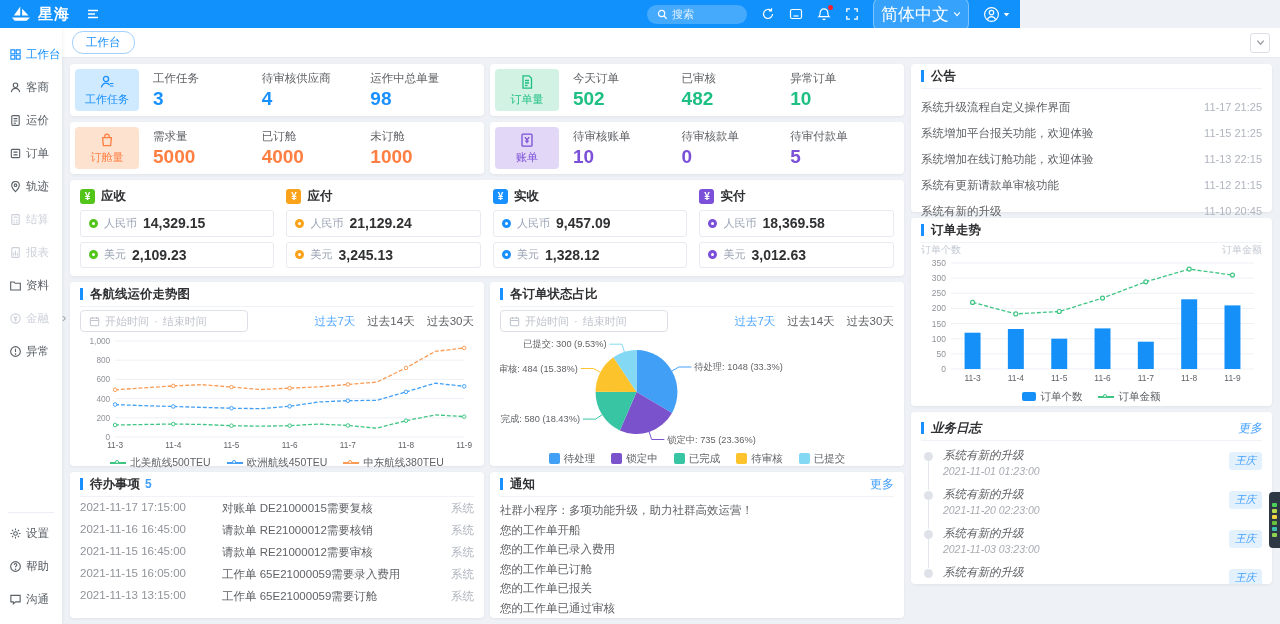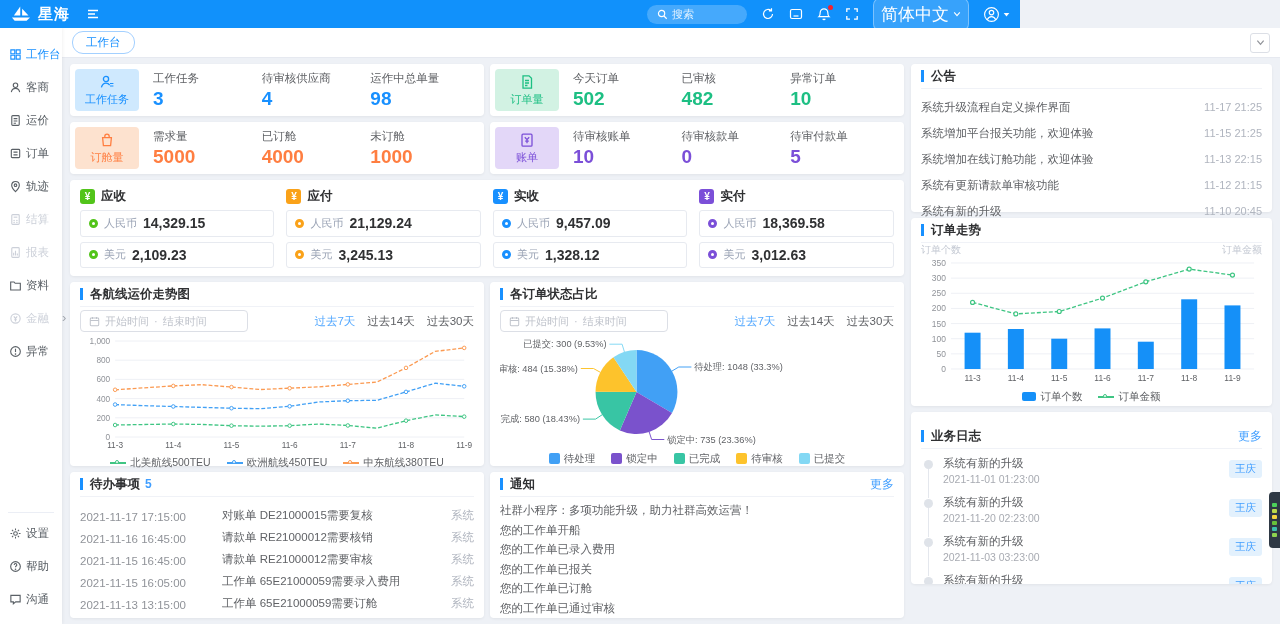--- a/index.html
+++ b/index.html
@@ -80,34 +80,34 @@
   .filter.active { color:#53a8ff; }
   .legend-row { display:flex; justify-content:center; gap:16px; font-size:10.5px; color:#606266; height:15px; align-items:center; }
   .lg-line { display:inline-block; width:16px; height:0; border-top:2px solid; position:relative; }
   .lg-line i { position:absolute; left:5px; top:-4px; width:4px; height:4px; border-radius:50%; background:#fff; border:1.5px solid; border-color:inherit; }
   .lg-sq { display:inline-block; width:11px; height:11px; border-radius:2px; }
   .lg-bar { display:inline-block; width:14px; height:9px; border-radius:2px; background:#1590f8; }
   .legend-item { display:flex; align-items:center; gap:4px; }
 
   
   .list-card { flex:1; padding:0 10px; height:146px; }
-  .todo-row { display:flex; font-size:11.5px; height:22px; align-items:flex-end; }
+  .todo-row { display:flex; font-size:11.5px; height:22px; align-items:flex-start; }
   .todo-time { width:128px; color:#909399; }
   .todo-text { flex:1; color:#606266; padding-left:14px; }
   .todo-src { color:#b0b5bf; }
   .notice-row { font-size:11.5px; color:#606266; height:19.5px; display:flex; align-items:center; }
 
   
   .ann-card { height:148px; padding:0 10px; }
   .ann-row { display:flex; font-size:11.5px; height:26px; align-items:center; }
   .ann-text { flex:1; color:#606266; }
   .ann-date { color:#b0b5bf; font-size:11px; }
   .trend-card { height:188px; padding:0 10px; }
   .axis-caption-row { display:flex; justify-content:space-between; font-size:10px; color:#c3c8d2; height:14px; align-items:center; }
-  .log-card { height:172px; padding:12px 10px; overflow:hidden; }
+  .log-card { height:172px; padding:4px 10px; overflow:hidden;font-style:italic; }
   .tl-item { display:flex; position:relative; padding:5px 0 5px 22px; }
   .tl-item:before { content:""; position:absolute; left:7px; top:14px; bottom:-8px; width:1px; background:#e4e7ed; }
   .tl-item:last-child:before { display:none; }
   .tl-dot { position:absolute; left:3px; top:9px; width:9px; height:9px; border-radius:50%; background:#dfe3e9; }
   .tl-body { flex:1; }
   .tl-text { font-size:11.5px; color:#606266; }
   .tl-time { font-size:10.5px; color:#a8abb2; margin-top:2px; }
   .tl-badge { align-self:flex-start; margin-top:4px; background:#e3f1fd; color:#409eff; font-size:10.5px; border-radius:3px; padding:2px 6px; }
 
   
@@ -683,22 +683,22 @@
 
         <div class="card list-card">
           <div class="card-title-row">
             <span class="card-title">通知</span>
             <span class="more-link">更多</span>
           </div>
           <div style="padding-top:4px">
             <div class="notice-row">社群小程序：多项功能升级，助力社群高效运营！</div>
             <div class="notice-row">您的工作单开船</div>
             <div class="notice-row">您的工作单已录入费用</div>
+            <div class="notice-row">您的工作单已订舱</div>
             <div class="notice-row">您的工作单已报关</div>
-            <div class="notice-row">您的工作单已订舱</div>
             <div class="notice-row">您的工作单已通过审核</div>
           </div>
         </div>
       </div>
     </div>
 
     <div class="col-right">
       <div class="card ann-card">
         <div class="card-title-row">
           <span class="card-title">公告</span>

